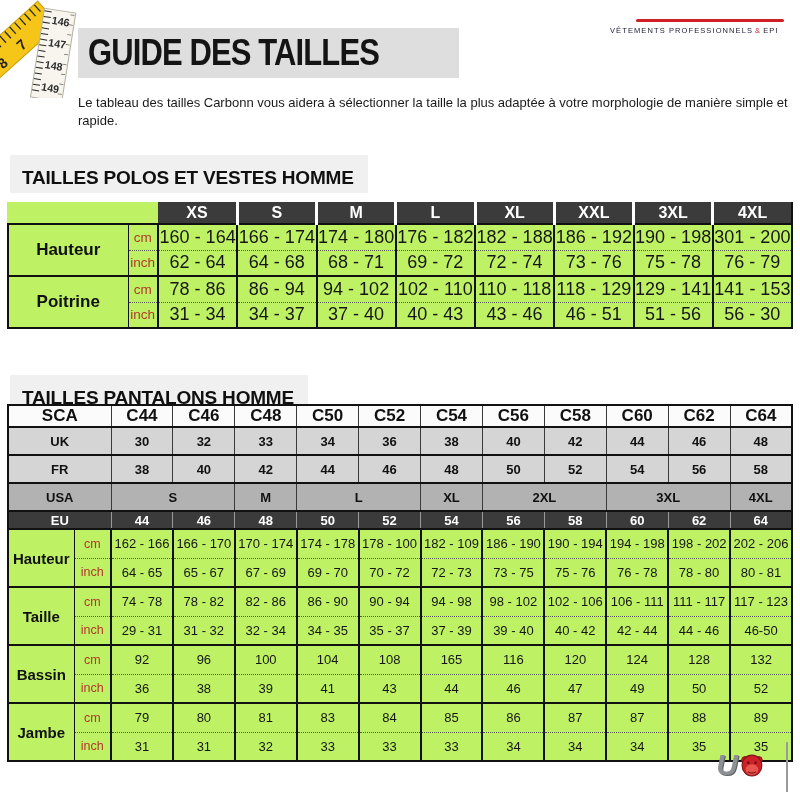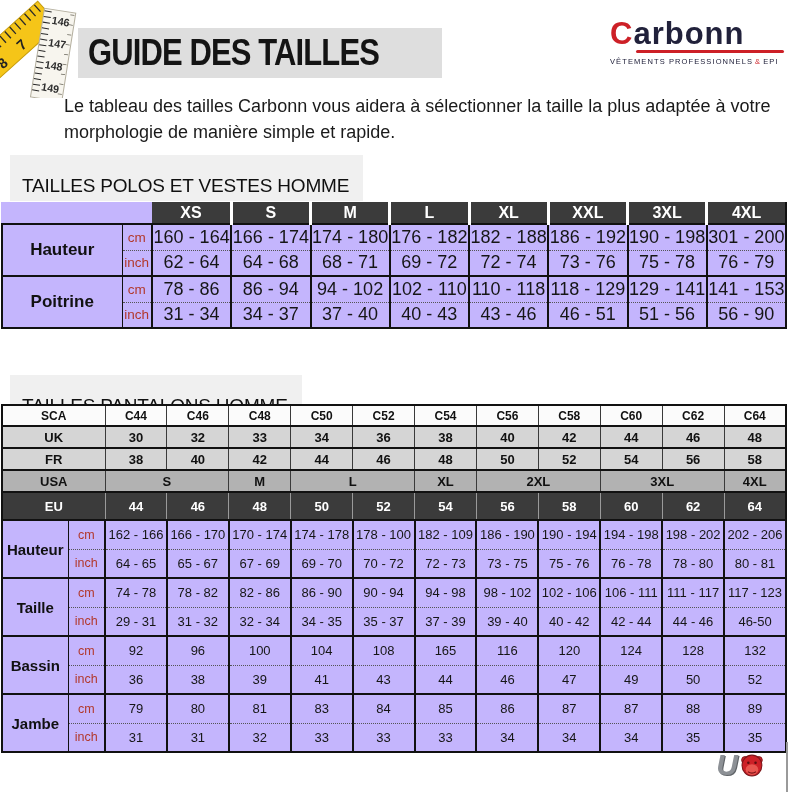--- a/index.html
+++ b/index.html
@@ -7,39 +7,39 @@
     --banner-gray:#dedede; --section-gray:#f0f0f0; --row-light:#d5d5d5;
     --row-medium:#b2b2b2; --navy:#21213b; --tape-yellow:#f5c518;
   }
   *{box-sizing:border-box;margin:0;padding:0}
   html,body{width:800px;height:800px;background:#fff;overflow:hidden;
     font-family:"Liberation Sans","DejaVu Sans",sans-serif;color:#111;position:relative}
 
   .tape{position:absolute;left:-2px;top:-4px;width:102px;height:102px;z-index:3}
 
   .title-banner{position:absolute;left:78px;top:28px;height:50px;background:var(--banner-gray);
-    display:flex;align-items:center;padding:0 16px 0 10px;z-index:1}
+    display:flex;align-items:center;padding:0 33px 0 10px;z-index:1}
   .page-title{font-size:36px;font-weight:700;letter-spacing:-1px;color:#141414;
     transform:scaleX(0.86);transform-origin:left center;white-space:nowrap}
 
   .brand{position:absolute;right:12px;top:18px;width:178px;text-align:left;z-index:2}
   .brand-name{font-size:31px;font-weight:700;letter-spacing:1px;color:var(--navy);line-height:1}
   .brand-c{color:var(--logo-red)}
   .brand-underline{height:3px;background:var(--logo-red);margin:1px 4px 4px 26px;border-radius:2px}
   .brand-tagline{font-size:7.5px;font-weight:400;letter-spacing:1.1px;color:var(--navy);white-space:nowrap}
   .brand-tagline .amp{color:var(--logo-red);margin:0 2px}
 
-  .intro{position:absolute;left:64px;top:94px;width:712px;font-size:18px;line-height:1.42;color:#1a1a1a}
+  .intro{position:absolute;left:78px;top:94px;width:712px;font-size:13px;line-height:1.42;color:#1a1a1a}
 
   .section-banner{position:absolute;left:10px;background:var(--section-gray);
-    font-size:19px;font-weight:400;letter-spacing:-0.2px;padding:20px 14px 4px 12px;color:#101010;white-space:nowrap}
+    font-size:19px;font-weight:700;letter-spacing:-0.2px;padding:12px 14px 4px 12px;color:#101010;white-space:nowrap}
   .section-1{top:155px}
   .section-2{top:375px}
 
-  .sizes-table{position:absolute;left:1px;width:786px;border-collapse:collapse;table-layout:fixed;background:#c4b5fd}
+  .sizes-table{position:absolute;left:7px;width:786px;border-collapse:collapse;table-layout:fixed;background:#bef264}
   .t1{top:202px}
   .t2{top:404px}
   .sizes-table td,.sizes-table th{text-align:center;vertical-align:middle;padding:0;overflow:hidden;white-space:nowrap}
   .t1 col.c-label{width:120px}.t1 col.c-unit{width:30px}
   .t2 col.c-label{width:66px}.t2 col.c-unit{width:37px}
 
   
   .corner{border:0;background:transparent}
   .size-h{background:var(--dark-header);color:#fff;font-weight:700;font-size:16px;height:22px;border-bottom:2px solid #111}
   .size-h + .size-h{border-left:3px solid #fff}
@@ -56,28 +56,28 @@
   .t1 .val{font-size:18px}
   .t2 .val{font-size:13px}
   .val:last-child{border-right:2px solid #111}
   .group-start td{border-top:2px solid #111}
   .unit-inch .unit,.unit-inch .val{border-top:1px dotted #555}
   .sizes-table tr:last-child td{border-bottom:2px solid #111}
   .t1 .body-row td{height:26px}
   .t2 .body-row td{height:29px}
 
   
-  .hdr td{font-weight:700;font-size:13px;height:22px;border-bottom:2px solid #111}
+  .hdr td{font-weight:700;font-size:13px;height:28px;border-bottom:2px solid #111}
   .hdr td + td{border-left:1px solid #3a3a3a}
   .hdr td:first-child{border-left:2px solid #111}
   .hdr td:last-child{border-right:2px solid #111}
-  .hdr-sca td{background:#fbfbfb;border-top:2px solid #111;font-size:12px;height:21px}
+  .hdr-sca td{background:#fbfbfb;border-top:2px solid #111;font-size:17px;height:21px}
   .hdr-uk td,.hdr-fr td{background:var(--row-light)}
   .hdr-usa td{background:var(--row-medium)}
-  .hdr-eu td{background:var(--dark-header);color:#fff;height:28px}
+  .hdr-eu td{background:var(--dark-header);color:#fff;height:18px}
   .hdr-eu td + td{border-left-color:#9a9a9a}
 
   
   .upower{position:absolute;right:34px;top:748px;display:flex;align-items:center;font-style:italic;font-weight:700}
   .up-u{font-size:30px;color:#8d9196;letter-spacing:-1px;text-shadow:1px 1px 0 #5f6367}
   .up-gorilla{width:27px;height:27px;margin:0 1px}
   .up-power{font-size:30px;color:var(--logo-red);text-shadow:1px 1px 0 #8f9296;border-bottom:3px solid #9e1b1f;line-height:1.05}
   .footer-line{position:absolute;left:786px;top:742px;width:2px;height:50px;background:#9a9a9a}
 </style>
 </head>
@@ -99,23 +99,20 @@
     <text x="48" y="72" font-size="10.5" font-weight="bold" fill="#2e2e2e" font-family="Liberation Sans, sans-serif">148</text>
     <text x="48" y="94" font-size="10.5" font-weight="bold" fill="#2e2e2e" font-family="Liberation Sans, sans-serif">149</text>
   </g>
 </svg>
 
 <div class="title-banner">
   <h1 class="page-title">GUIDE DES TAILLES</h1>
 </div>
 
 <div class="brand">
-  <div class="brand-name">
-    <span class="brand-c">C</span><span>arbonn</span>
-  </div>
   <div class="brand-underline"></div>
   <div class="brand-tagline">
     <span>VÊTEMENTS PROFESSIONNELS</span><span class="amp">&amp;</span><span>EPI</span>
   </div>
 </div>
 
 <p class="intro">Le tableau des tailles Carbonn vous aidera à sélectionner la taille la plus adaptée à votre morphologie de manière simple et rapide.</p>
 
 <div class="section-banner section-1">TAILLES POLOS ET VESTES HOMME</div>
 <table class="sizes-table t1">
@@ -172,21 +169,21 @@
       </tr>
       <tr class="body-row unit-inch">
         <td class="unit">inch</td>
         <td class="val">31 - 34</td>
         <td class="val">34 - 37</td>
         <td class="val">37 - 40</td>
         <td class="val">40 - 43</td>
         <td class="val">43 - 46</td>
         <td class="val">46 - 51</td>
         <td class="val">51 - 56</td>
-        <td class="val">56 - 90</td>
+        <td class="val">56 - 30</td>
       </tr>
     </tbody>
 </table>
 
 <div class="section-banner section-2">TAILLES PANTALONS HOMME</div>
 <table class="sizes-table t2">
   <colgroup>
       <col class="c-label">
       <col class="c-unit">
     </colgroup>

